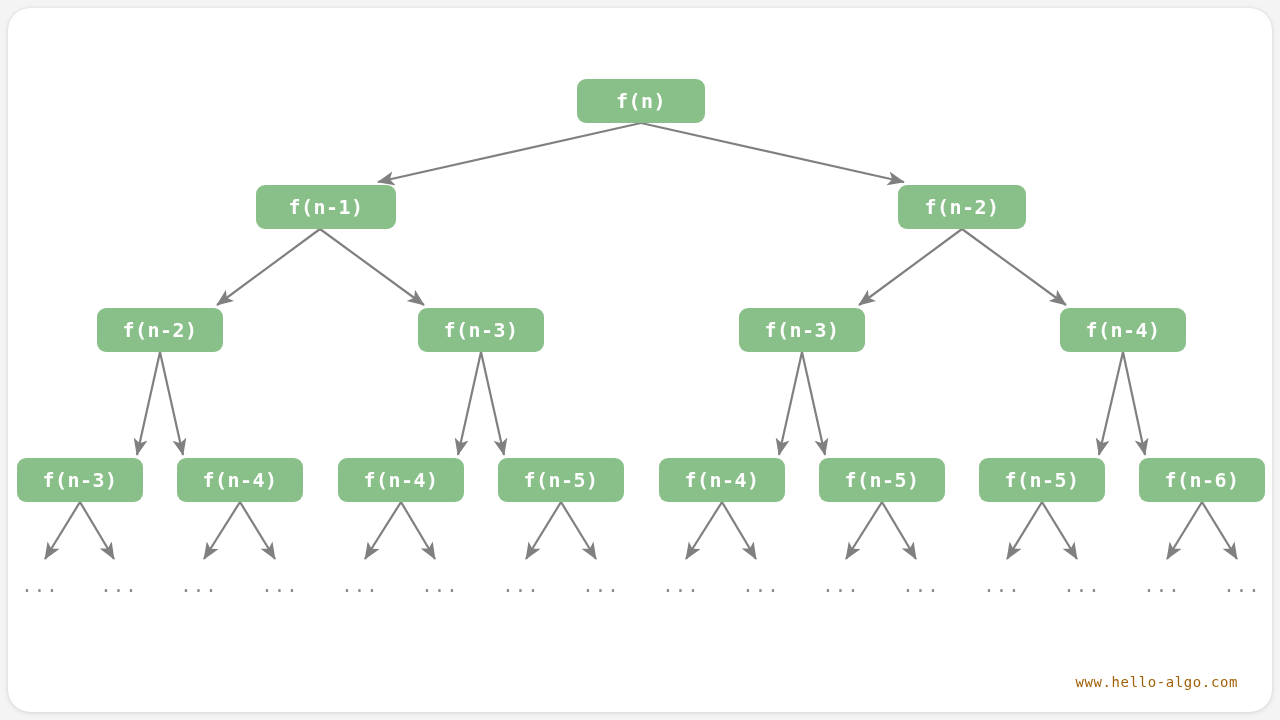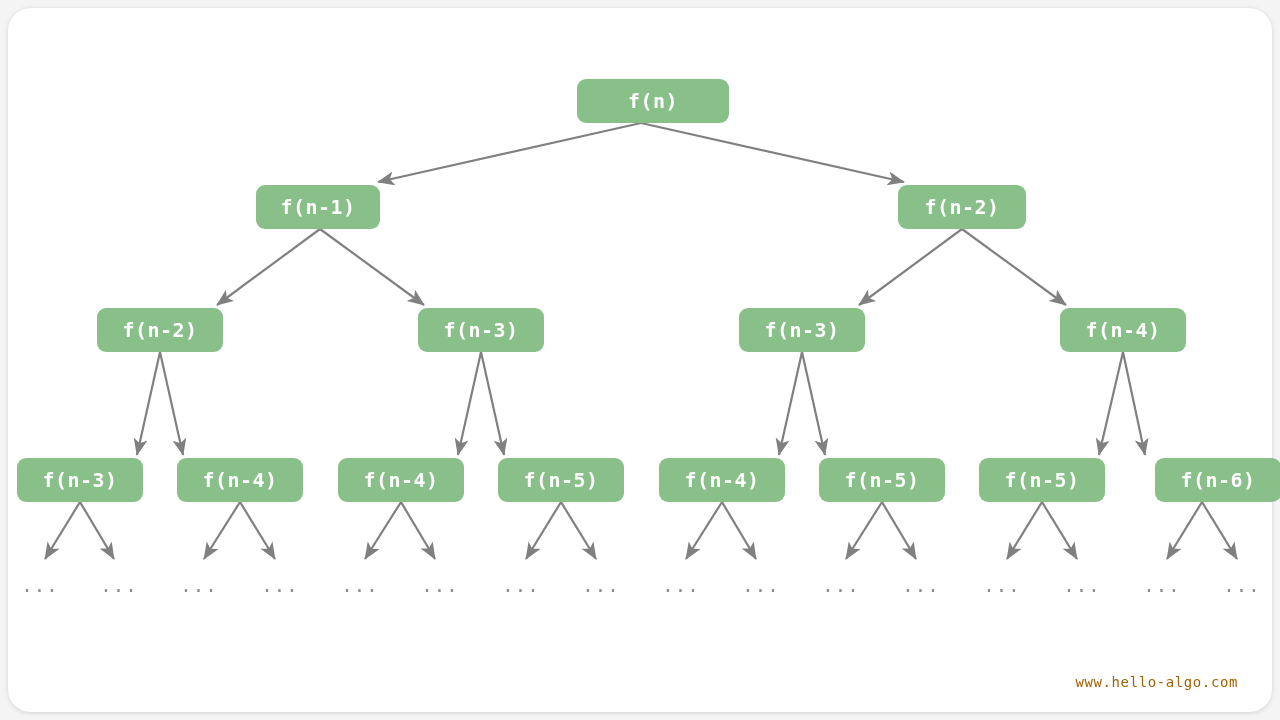--- a/index.html
+++ b/index.html
@@ -114,35 +114,35 @@
         <line x1="882" y1="502" x2="846" y2="559" stroke="#808080" stroke-width="2.2" marker-end="url(#arrowhead)"></line>
         <line x1="882" y1="502" x2="916" y2="559" stroke="#808080" stroke-width="2.2" marker-end="url(#arrowhead)"></line>
         <line x1="1042" y1="502" x2="1007" y2="559" stroke="#808080" stroke-width="2.2" marker-end="url(#arrowhead)"></line>
         <line x1="1042" y1="502" x2="1077" y2="559" stroke="#808080" stroke-width="2.2" marker-end="url(#arrowhead)"></line>
         <line x1="1202" y1="502" x2="1167" y2="559" stroke="#808080" stroke-width="2.2" marker-end="url(#arrowhead)"></line>
         <line x1="1202" y1="502" x2="1237" y2="559" stroke="#808080" stroke-width="2.2" marker-end="url(#arrowhead)"></line>
       </g>
   </svg>
 
   <div id="node-layer">
-      <div class="node" style="left: 577px; top: 79px; width: 152px; height: 44px; background: rgb(137, 192, 138); color: rgb(255, 255, 255);">f(n)</div>
-      <div class="node" style="left: 256px; top: 185px; width: 124px; height: 44px; background: rgb(137, 192, 138); color: rgb(255, 255, 255);">f(n-1)</div>
+      <div class="node" style="left: 577px; top: 79px; width: 128px; height: 44px; background: rgb(137, 192, 138); color: rgb(255, 255, 255);">f(n)</div>
+      <div class="node" style="left: 256px; top: 185px; width: 140px; height: 44px; background: rgb(137, 192, 138); color: rgb(255, 255, 255);">f(n-1)</div>
       <div class="node" style="left: 898px; top: 185px; width: 128px; height: 44px; background: rgb(137, 192, 138); color: rgb(255, 255, 255);">f(n-2)</div>
       <div class="node" style="left: 97px; top: 308px; width: 126px; height: 44px; background: rgb(137, 192, 138); color: rgb(255, 255, 255);">f(n-2)</div>
       <div class="node" style="left: 418px; top: 308px; width: 126px; height: 44px; background: rgb(137, 192, 138); color: rgb(255, 255, 255);">f(n-3)</div>
       <div class="node" style="left: 739px; top: 308px; width: 126px; height: 44px; background: rgb(137, 192, 138); color: rgb(255, 255, 255);">f(n-3)</div>
       <div class="node" style="left: 1060px; top: 308px; width: 126px; height: 44px; background: rgb(137, 192, 138); color: rgb(255, 255, 255);">f(n-4)</div>
       <div class="node" style="left: 17px; top: 458px; width: 126px; height: 44px; background: rgb(137, 192, 138); color: rgb(255, 255, 255);">f(n-3)</div>
       <div class="node" style="left: 177px; top: 458px; width: 126px; height: 44px; background: rgb(137, 192, 138); color: rgb(255, 255, 255);">f(n-4)</div>
       <div class="node" style="left: 338px; top: 458px; width: 126px; height: 44px; background: rgb(137, 192, 138); color: rgb(255, 255, 255);">f(n-4)</div>
       <div class="node" style="left: 498px; top: 458px; width: 126px; height: 44px; background: rgb(137, 192, 138); color: rgb(255, 255, 255);">f(n-5)</div>
       <div class="node" style="left: 659px; top: 458px; width: 126px; height: 44px; background: rgb(137, 192, 138); color: rgb(255, 255, 255);">f(n-4)</div>
       <div class="node" style="left: 819px; top: 458px; width: 126px; height: 44px; background: rgb(137, 192, 138); color: rgb(255, 255, 255);">f(n-5)</div>
       <div class="node" style="left: 979px; top: 458px; width: 126px; height: 44px; background: rgb(137, 192, 138); color: rgb(255, 255, 255);">f(n-5)</div>
-      <div class="node" style="left: 1139px; top: 458px; width: 126px; height: 44px; background: rgb(137, 192, 138); color: rgb(255, 255, 255); margin-left: 16px;">f(n-6)</div>
+      <div class="node" style="left: 1139px; top: 458px; width: 126px; height: 44px; background: rgb(137, 192, 138); color: rgb(255, 255, 255);">f(n-6)</div>
     </div>
   <div id="dots-layer">
       <div class="dots" style="left: 40px; top: 585px; color: rgb(141, 141, 141);">...</div>
       <div class="dots" style="left: 119px; top: 585px; color: rgb(141, 141, 141);">...</div>
       <div class="dots" style="left: 199px; top: 585px; color: rgb(141, 141, 141);">...</div>
       <div class="dots" style="left: 280px; top: 585px; color: rgb(141, 141, 141);">...</div>
       <div class="dots" style="left: 360px; top: 585px; color: rgb(141, 141, 141);">...</div>
       <div class="dots" style="left: 440px; top: 585px; color: rgb(141, 141, 141);">...</div>
       <div class="dots" style="left: 521px; top: 585px; color: rgb(141, 141, 141);">...</div>
       <div class="dots" style="left: 601px; top: 585px; color: rgb(141, 141, 141);">...</div>

